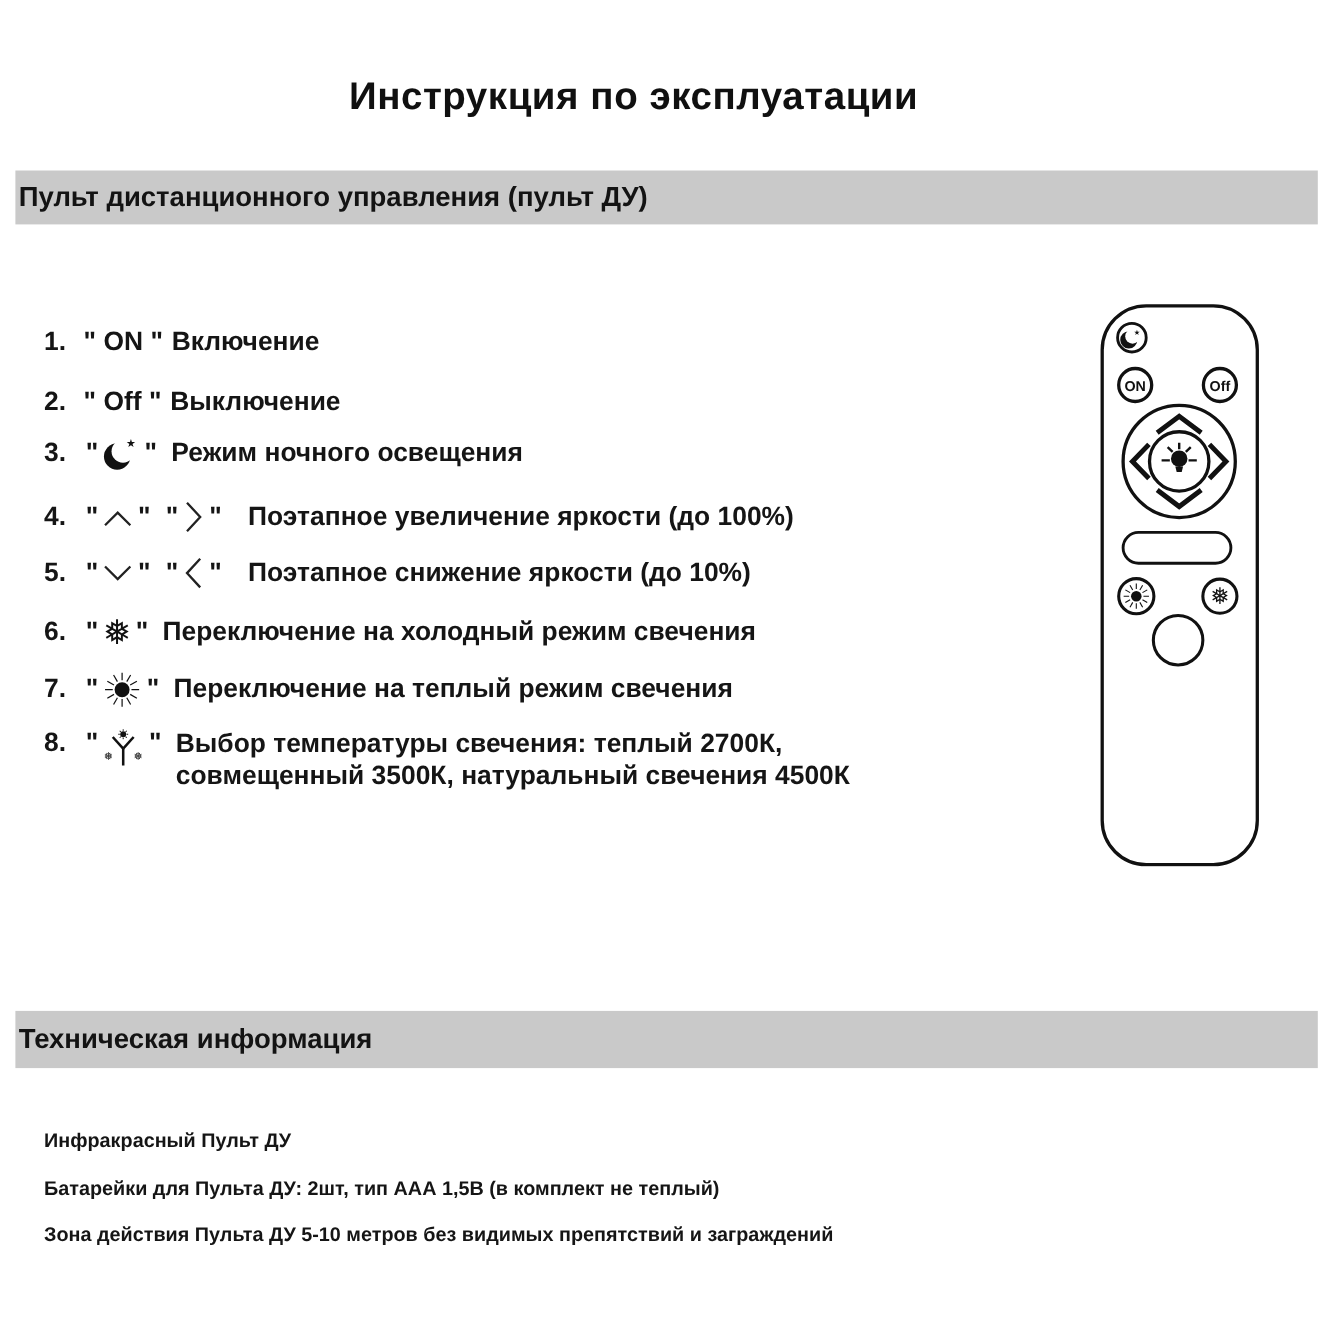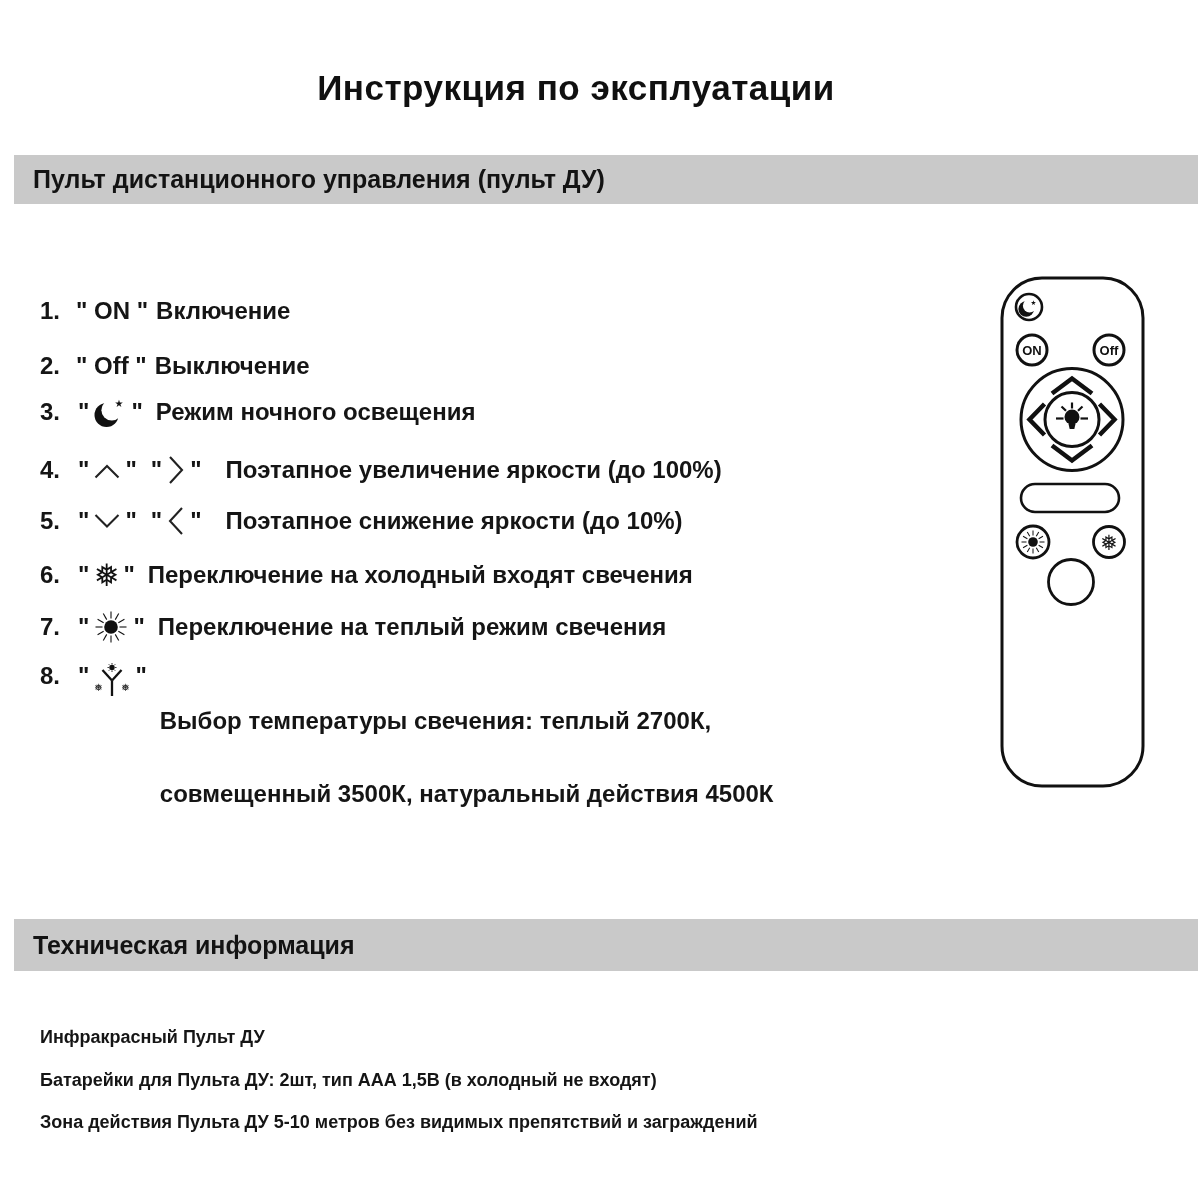--- a/index.html
+++ b/index.html
@@ -17,21 +17,21 @@
     text-align:center;
     font-size:35px;font-weight:bold;color:#101010;
     letter-spacing:0.5px;
   }
   .section-bar{
     position:absolute;left:14px;width:1184px;height:49px;
     background:#c9c9c9;
     display:flex;align-items:center;
   }
   .section-bar .bar-text{
-    padding-left:19px;
+    padding-left:3px;
     font-size:25px;font-weight:bold;color:#131313;
   }
   .bar-remote{top:155px;}
   .bar-tech{top:919px;height:52px;}
   .item{
     position:absolute;left:40px;height:38px;
     display:flex;align-items:center;
     font-size:24px;font-weight:bold;white-space:nowrap;
   }
   .item .num{width:34px;flex:0 0 auto;}
@@ -41,21 +41,21 @@
   .lbl-sm-gap{margin-left:6px;}
   .lbl-big-gap{margin-left:20px;}
   .grp-gap{margin-left:10px;}
   .icon{display:inline-flex;align-items:center;justify-content:center;flex:0 0 auto;}
   .snow-glyph{
     font-family:"DejaVu Sans",sans-serif;font-weight:normal;
     font-size:31px;line-height:31px;color:#111;
   }
   .two-line{display:flex;align-items:flex-start;height:auto;}
   .two-line .lbl-block{margin-left:9px;line-height:29px;white-space:nowrap;}
-  .two-line .lbl-block span{display:block;margin-top:44px;}
+  .two-line .lbl-block span{display:block;}
   .tech-line{
     position:absolute;left:40px;height:30px;display:flex;align-items:center;
     font-size:18px;font-weight:bold;white-space:nowrap;
   }
   svg{display:block;}
 </style>
 </head>
 <body>
 
 <div class="page-title">Инструкция по эксплуатации</div>
@@ -126,21 +126,21 @@
   </span>
   <span class="qt">"</span>
   <span class="lbl-big-gap">Поэтапное снижение яркости (до 10%)</span>
 </div>
 
 <div class="item" style="top:556px">
   <span class="num">6.</span>
   <span class="qt">"</span>
   <span class="icon snow-glyph">❅</span>
   <span class="qt">"</span>
-  <span class="lbl">Переключение на холодный входят свечения</span>
+  <span class="lbl">Переключение на холодный режим свечения</span>
 </div>
 
 <div class="item" style="top:608px">
   <span class="num">7.</span>
   <span class="qt">"</span>
   <span class="icon">
     <svg width="36" height="36" viewBox="0 0 36 36">
       <g stroke="#111" stroke-width="1.1">
         <line x1="18" y1="2.5" x2="18" y2="9.5"></line>
         <line x1="18" y1="2.5" x2="18" y2="9.5" transform="rotate(30 18 18)"></line>
@@ -183,21 +183,21 @@
         <line x1="19" y1="1" x2="19" y2="2.4" transform="rotate(270 19 5.5)"></line>
         <line x1="19" y1="1" x2="19" y2="2.4" transform="rotate(315 19 5.5)"></line>
       </g>
       <text x="5.5" y="29" font-size="10" text-anchor="middle" fill="#111" font-family="DejaVu Sans">❅</text>
       <text x="32.5" y="29" font-size="10" text-anchor="middle" fill="#111" font-family="DejaVu Sans">❅</text>
     </svg>
   </span>
   <span class="qt">"</span>
   <span class="lbl-block">
     <span>Выбор температуры свечения: теплый 2700К,</span>
-    <span>совмещенный 3500К, натуральный действия 4500К</span>
+    <span>совмещенный 3500К, натуральный свечения 4500К</span>
   </span>
 </div>
 
 <svg class="abs" style="left:1000px;top:276px" width="145" height="512" viewBox="0 0 145 512">
 
   <rect x="2" y="2" width="141" height="508" rx="40" ry="40" fill="#ffffff" stroke="#111" stroke-width="3"></rect>
 
   <g>
     <circle cx="29" cy="31" r="13" fill="none" stroke="#111" stroke-width="2.6"></circle>
     <circle cx="26.2" cy="33" r="7.8" fill="#111"></circle>
@@ -263,14 +263,14 @@
   </g>
 
   <circle cx="71" cy="306" r="22.5" fill="none" stroke="#111" stroke-width="2.8"></circle>
 </svg>
 
 <div class="section-bar bar-tech">
   <span class="bar-text">Техническая информация</span>
 </div>
 
 <div class="tech-line" style="top:1022px">Инфракрасный Пульт ДУ</div>
-<div class="tech-line" style="top:1065px">Батарейки для Пульта ДУ: 2шт, тип ААА 1,5В (в холодный не входят)</div>
+<div class="tech-line" style="top:1065px">Батарейки для Пульта ДУ: 2шт, тип ААА 1,5В (в комплект не теплый)</div>
 <div class="tech-line" style="top:1107px">Зона действия Пульта ДУ 5-10 метров без видимых препятствий и заграждений</div>
 
 </body></html>

